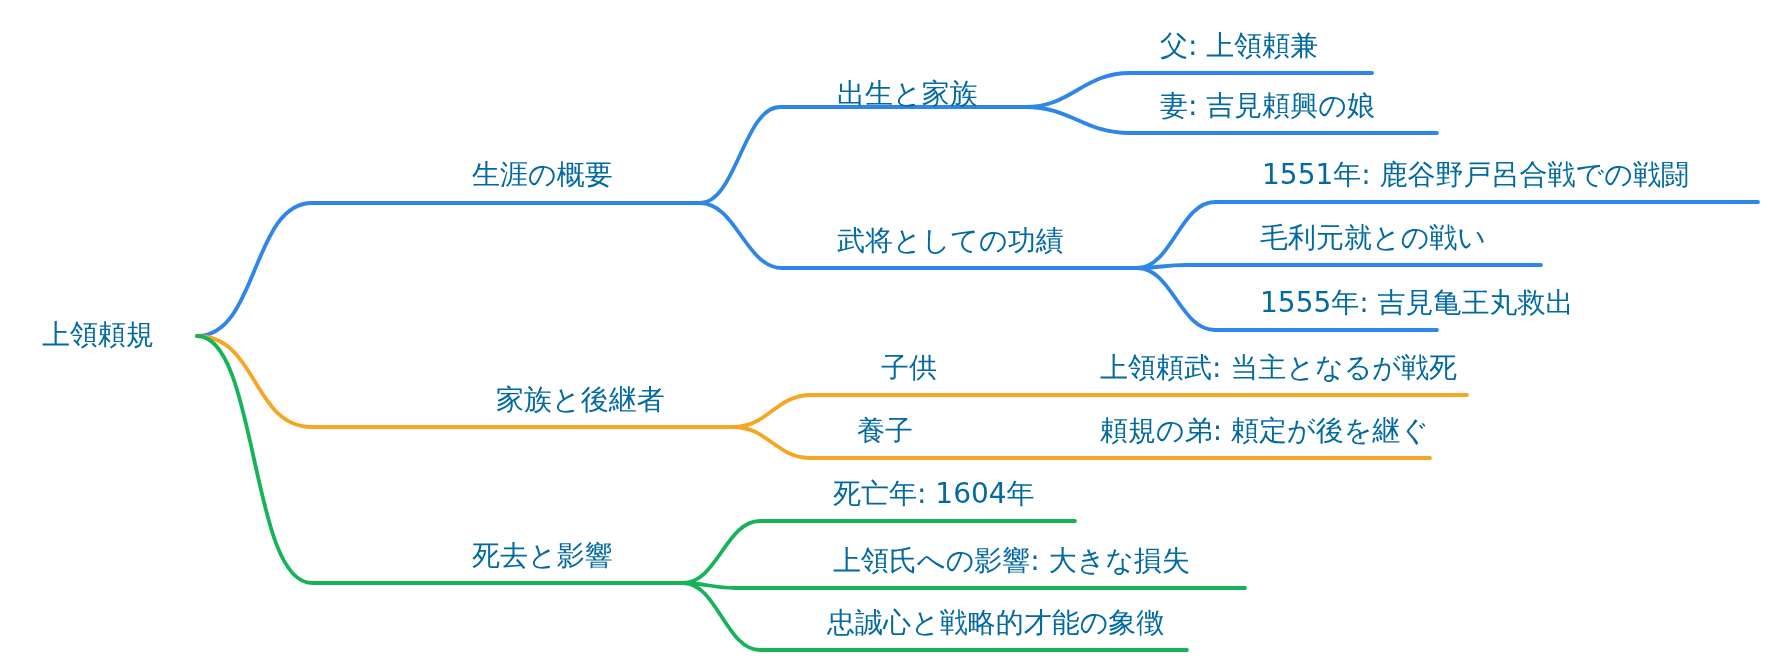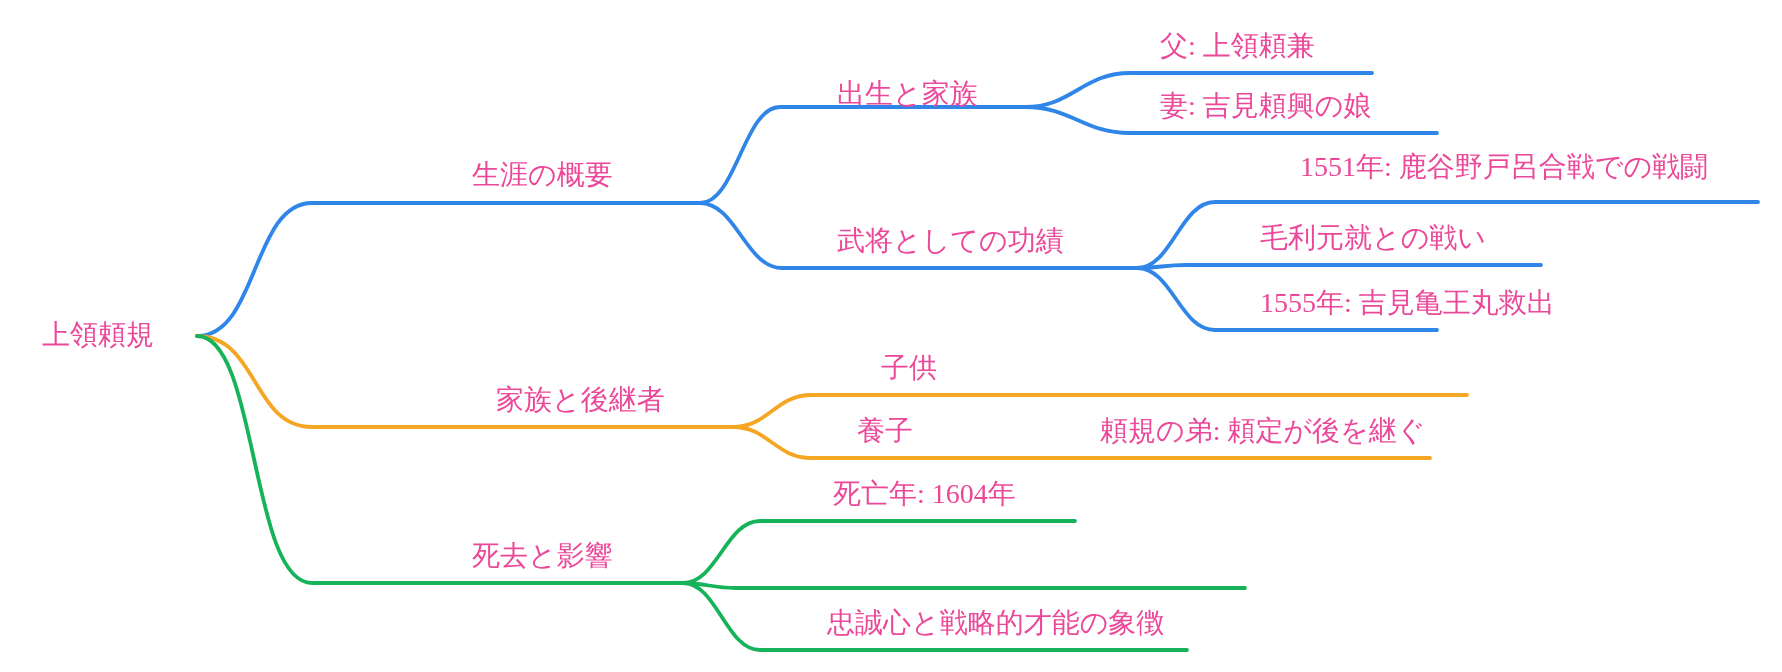--- a/index.html
+++ b/index.html
@@ -21,24 +21,23 @@
     position: absolute;
     left: 0;
     top: 0;
     width: 1782px;
     height: 672px;
   }
   .node {
     position: absolute;
     font-size: 28px;
     line-height: 30px;
-    color: #ec4899;
+    color: #0369a1;
     white-space: nowrap;
     cursor: pointer;
-    font-family: Liberation Serif, serif;
   }
   .node-root {
     font-size: 28px;
     line-height: 34px;
   }
 </style>
 </head>
 <body>
 
 <div class="mindmap-stage">
@@ -70,26 +69,28 @@
     </g>
   </svg>
 
   <div class="node node-root" style="left:42px; top:318px;">上領頼規</div>
 
   <div class="node" style="left:472px; top:160px;">生涯の概要</div>
   <div class="node" style="left:837px; top:79px;">出生と家族</div>
   <div class="node" style="left:1160px; top:31px;">父: 上領頼兼</div>
   <div class="node" style="left:837px; top:226px;">武将としての功績</div>
   <div class="node" style="left:1160px; top:91px;">妻: 吉見頼興の娘</div>
-  <div class="node" style="left:1262px; top:152px;margin-left:38px;">1551年: 鹿谷野戸呂合戦での戦闘</div>
+  <div class="node" style="left:1262px; top:160px;">1551年: 鹿谷野戸呂合戦での戦闘</div>
   <div class="node" style="left:1260px; top:223px;">毛利元就との戦い</div>
   <div class="node" style="left:1260px; top:288px;">1555年: 吉見亀王丸救出</div>
 
   <div class="node" style="left:472px; top:385px;margin-left:24px;">家族と後継者</div>
   <div class="node" style="left:857px; top:353px;margin-left:24px;">子供</div>
+  <div class="node" style="left:1100px; top:353px;">上領頼武: 当主となるが戦死</div>
   <div class="node" style="left:857px; top:416px;">養子</div>
   <div class="node" style="left:1100px; top:416px;">頼規の弟: 頼定が後を継ぐ</div>
 
   <div class="node" style="left:472px; top:541px;">死去と影響</div>
   <div class="node" style="left:833px; top:479px;">死亡年: 1604年</div>
+  <div class="node" style="left:833px; top:546px;">上領氏への影響: 大きな損失</div>
   <div class="node" style="left:827px; top:608px;">忠誠心と戦略的才能の象徴</div>
 
 </div>
 
 </body></html>

